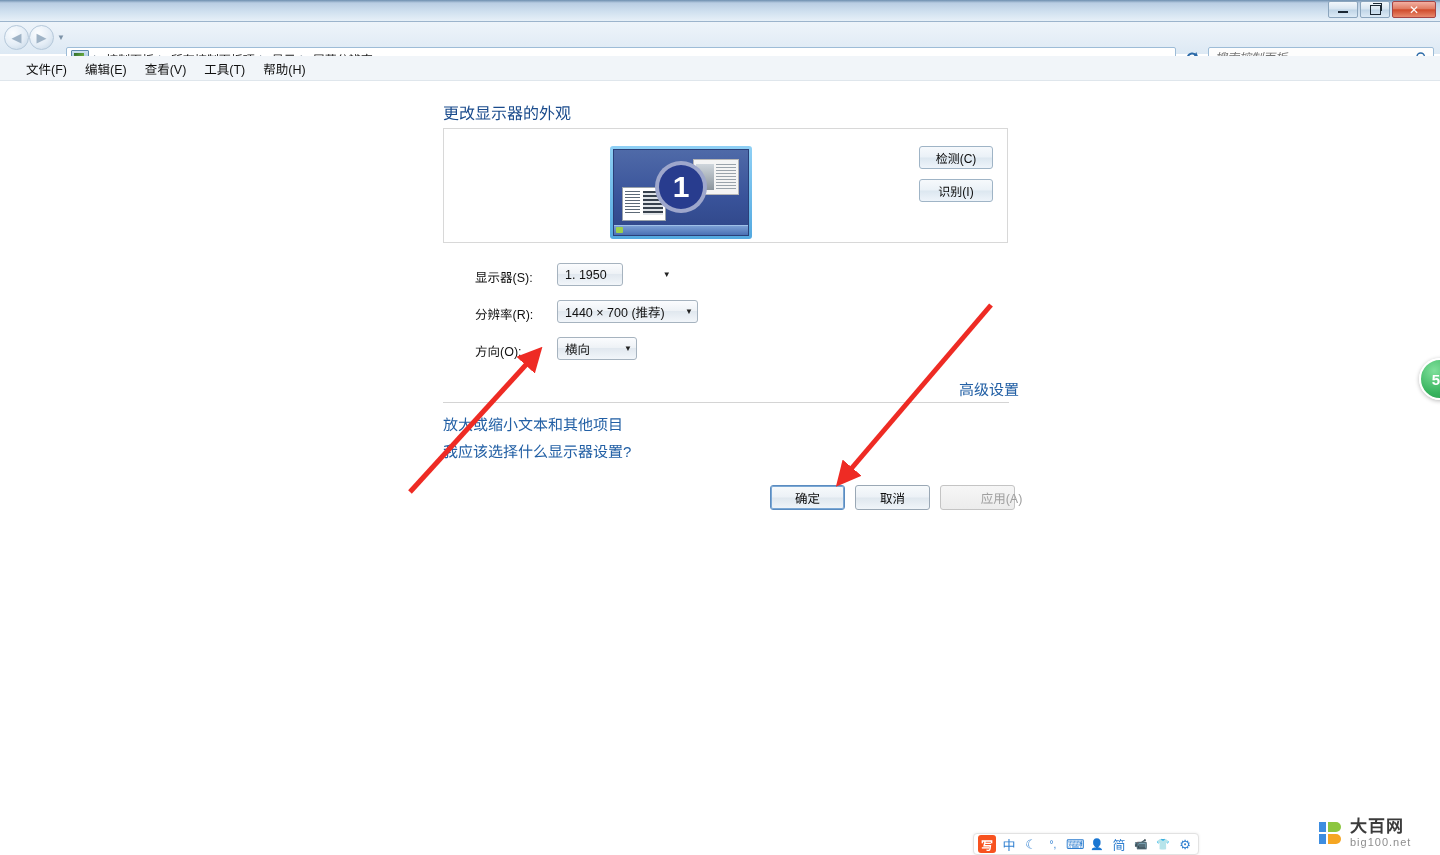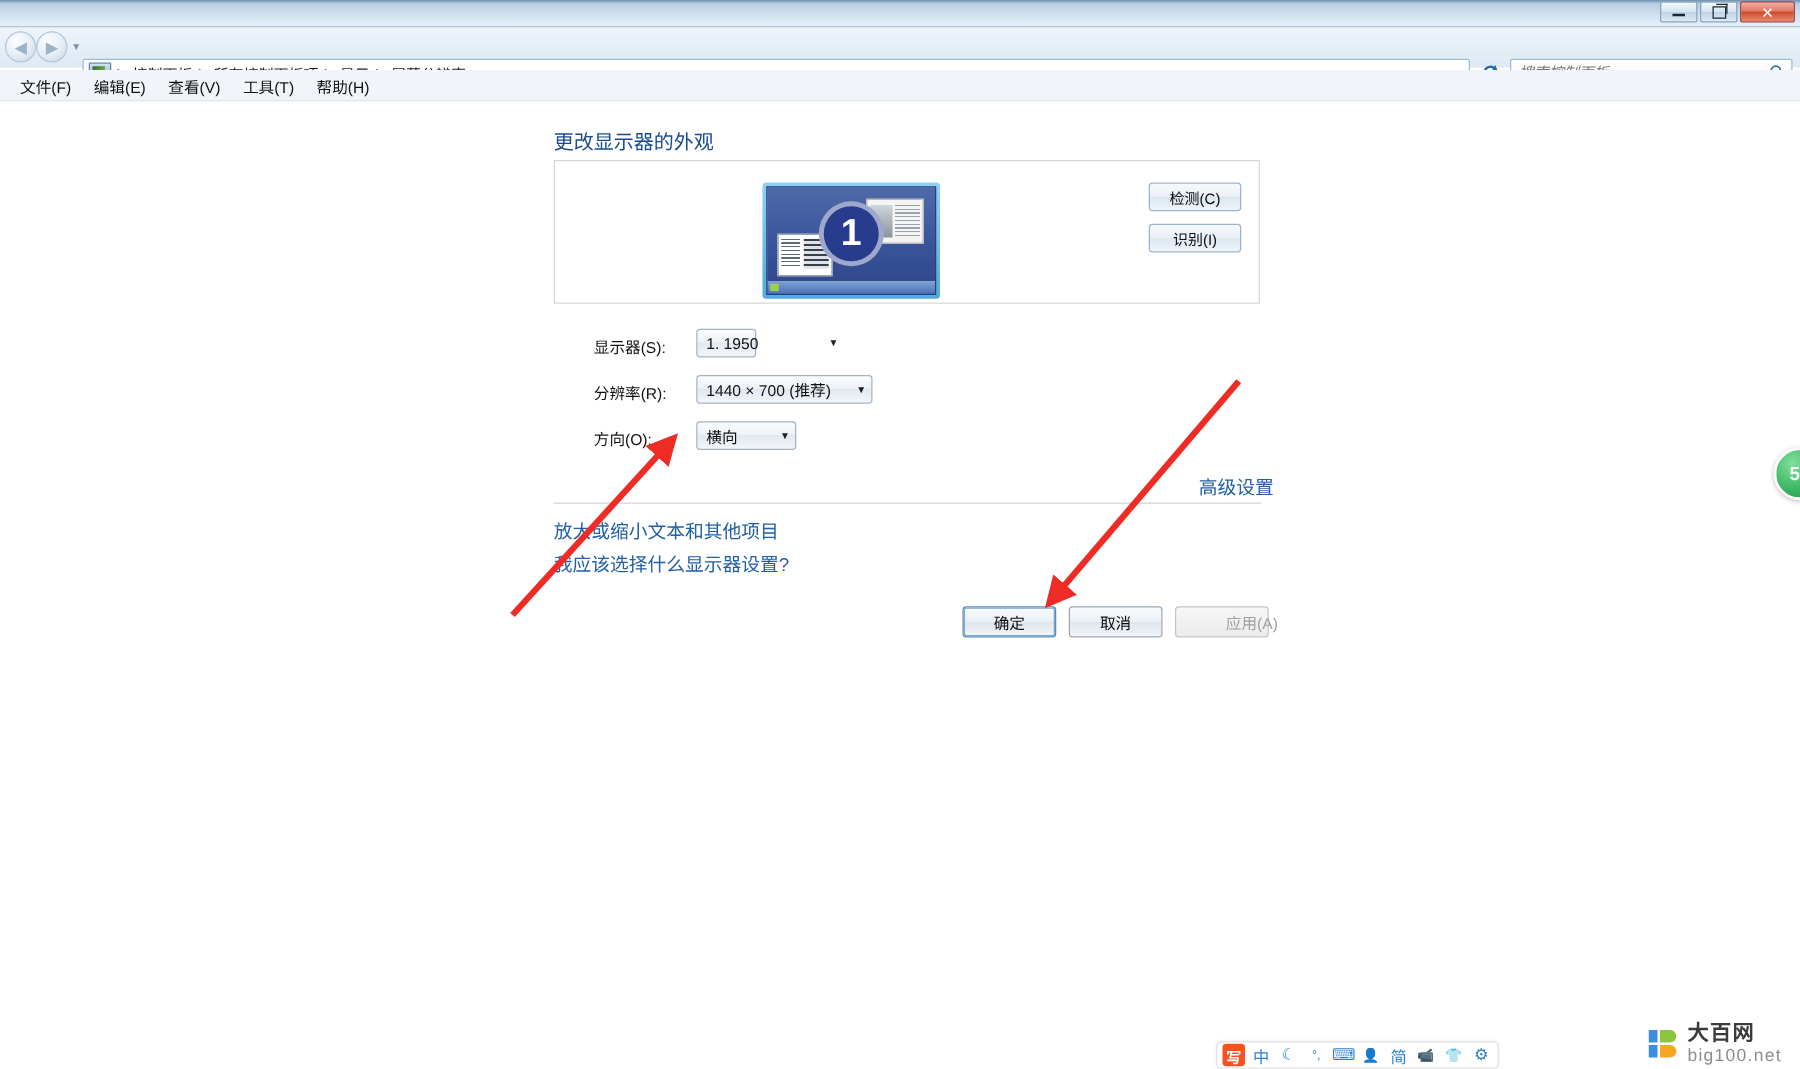--- a/index.html
+++ b/index.html
@@ -128,21 +128,21 @@
   }
   .search-ic { margin-left: auto; }
 
   
   .menubar {
     position: absolute; left: 0; top: 56px;
     width: 1440px; height: 25px;
     background: #f1f5f9;
     border-bottom: 1px solid #dfe6ec;
     display: flex; align-items: center;
-    padding-left: 7px;
+    padding-left: 17px;
     box-sizing: border-box;
   }
   .menu-item {
     font-size: 12.5px; color: #111; padding: 3px 9px; cursor: pointer;
     white-space: nowrap;
   }
 
   
   .content { position: absolute; left: 0; top: 82px; width: 1440px; height: 773px; background: #fff; }
 
@@ -242,21 +242,21 @@
     padding: 0 4px 0 7px;
     cursor: pointer;
     font-size: 12.5px; color: #111;
     white-space: nowrap;
   }
   .dropdown .dd-val { flex: 1; }
   .dropdown .dd-arrow { font-size: 8px; color: #222; margin-left: 8px; }
 
   #row-monitor { top: 181px; }
   #row-monitor .field-label { width: 82px; }
-  #row-monitor .dropdown { width: 48px; gap: 48px; }
+  #row-monitor .dropdown { width: 66px; gap: 48px; }
 
   #row-res { top: 218px; }
   #row-res .field-label { width: 82px; }
   #row-res .dropdown { width: 141px; }
 
   #row-orient { top: 255px; }
   #row-orient .field-label { width: 82px; }
   #row-orient .dropdown { width: 80px; }
 
   .link {
@@ -322,21 +322,21 @@
   }
 
   
   .watermark {
     position: absolute; left: 1318px; top: 818px;
     display: flex; align-items: center; gap: 6px;
   }
   .wm-logo { position: relative; width: 26px; height: 26px; }
   .wm-text { display: flex; flex-direction: column; line-height: 1; }
   .wm-cn { font-size: 17px; font-weight: bold; color: #3b3b3b; letter-spacing: 1px; }
-  .wm-en { font-size: 14px; color: #8d8d8d; letter-spacing: 1px; margin-top: 2px; }
+  .wm-en { font-size: 11px; color: #8d8d8d; letter-spacing: 1px; margin-top: 2px; }
 </style>
 </head>
 <body>
 
 <div id="app">
 
   <div class="titlebar">
     <div class="win-buttons">
       <div class="win-btn">
         <i class="glyph-min"></i>

